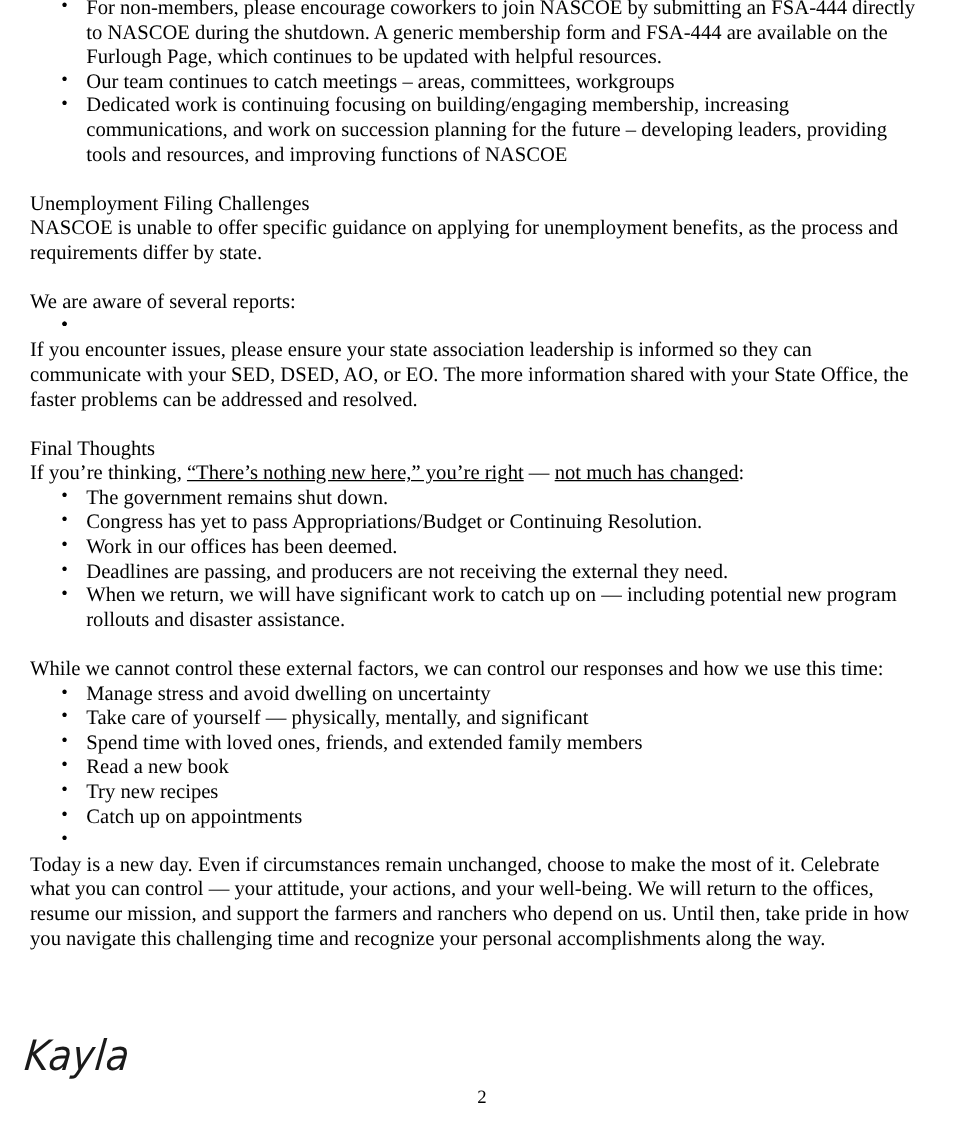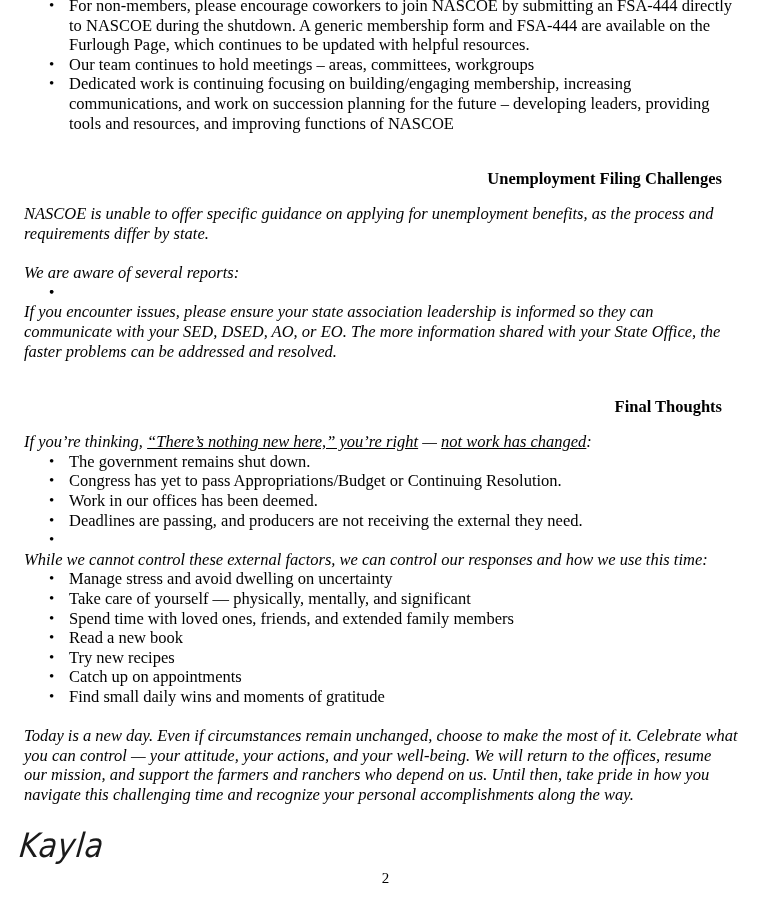--- a/index.html
+++ b/index.html
@@ -35,29 +35,27 @@
   p, ul {
     margin: 0;
     padding: 0;
   }
 
   .para {
     font-size: 16.5px;
     line-height: 19.6px;
     text-align: left;
     margin: 0;
-    font-style: italic;
   }
 
   .heading {
     font-size: 16.5px;
     line-height: 19.6px;
-    font-weight: bold;
-    margin: 16px;
-    text-align: right;
+    font-weight: normal;
+    margin: 0;
   }
 
   .spacer {
     height: 19.6px;
   }
 
   ul.bullets {
     list-style: none;
     margin: 0;
     padding: 0;
@@ -114,21 +112,21 @@
 <div class="page">
   <div class="content">
 
     <ul class="bullets">
       <li>
         <span class="bullet-glyph">•</span>
         <span>For non-members, please encourage coworkers to join NASCOE by submitting an FSA-444 directly to NASCOE during the shutdown. A generic membership form and FSA-444 are available on the Furlough Page, which continues to be updated with helpful resources.</span>
       </li>
       <li>
         <span class="bullet-glyph">•</span>
-        <span>Our team continues to hold meetings – areas, committees, workgroups</span>
+        <span>Our team continues to catch meetings – areas, committees, workgroups</span>
       </li>
       <li>
         <span class="bullet-glyph">•</span>
         <span>Dedicated work is continuing focusing on building/engaging membership, increasing communications, and work on succession planning for the future – developing leaders, providing tools and resources, and improving functions of NASCOE</span>
       </li>
     </ul>
 
     <div class="spacer"></div>
 
     <p class="heading">Unemployment Filing Challenges</p>
@@ -148,41 +146,42 @@
     </ul>
 
     <div class="spacer"></div>
 
     <p class="para">If you encounter issues, please ensure your state association leadership is informed so they can communicate with your SED, DSED, AO, or EO. The more information shared with your State Office, the faster problems can be addressed and resolved.</p>
 
     <div class="spacer"></div>
 
     <p class="heading">Final Thoughts</p>
 
-    <p class="para"><span>If you’re thinking, </span><span class="u">“There’s nothing new here,” you’re right</span><span> — </span><span class="u">not work has changed</span><span>:</span></p>
+    <p class="para"><span>If you’re thinking, </span><span class="u">“There’s nothing new here,” you’re right</span><span> — </span><span class="u">not much has changed</span><span>:</span></p>
 
     <ul class="bullets">
       <li>
         <span class="bullet-glyph">•</span>
         <span>The government remains shut down.</span>
       </li>
       <li>
         <span class="bullet-glyph">•</span>
         <span>Congress has yet to pass Appropriations/Budget or Continuing Resolution.</span>
       </li>
       <li>
         <span class="bullet-glyph">•</span>
         <span>Work in our offices has been deemed.</span>
       </li>
       <li>
         <span class="bullet-glyph">•</span>
         <span>Deadlines are passing, and producers are not receiving the external they need.</span>
       </li>
       <li>
         <span class="bullet-glyph">•</span>
+        <span>When we return, we will have significant work to catch up on — including potential new program rollouts and disaster assistance.</span>
       </li>
     </ul>
 
     <div class="spacer"></div>
 
     <p class="para">While we cannot control these external factors, we can control our responses and how we use this time:</p>
 
     <ul class="bullets">
       <li>
         <span class="bullet-glyph">•</span>
@@ -203,21 +202,20 @@
       <li>
         <span class="bullet-glyph">•</span>
         <span>Try new recipes</span>
       </li>
       <li>
         <span class="bullet-glyph">•</span>
         <span>Catch up on appointments</span>
       </li>
       <li>
         <span class="bullet-glyph">•</span>
-        <span>Find small daily wins and moments of gratitude</span>
       </li>
     </ul>
 
     <div class="spacer"></div>
 
     <p class="para">Today is a new day. Even if circumstances remain unchanged, choose to make the most of it. Celebrate what you can control — your attitude, your actions, and your well-being. We will return to the offices, resume our mission, and support the farmers and ranchers who depend on us. Until then, take pride in how you navigate this challenging time and recognize your personal accomplishments along the way.</p>
 
   </div>
 
   <div class="sig">Kayla</div>

